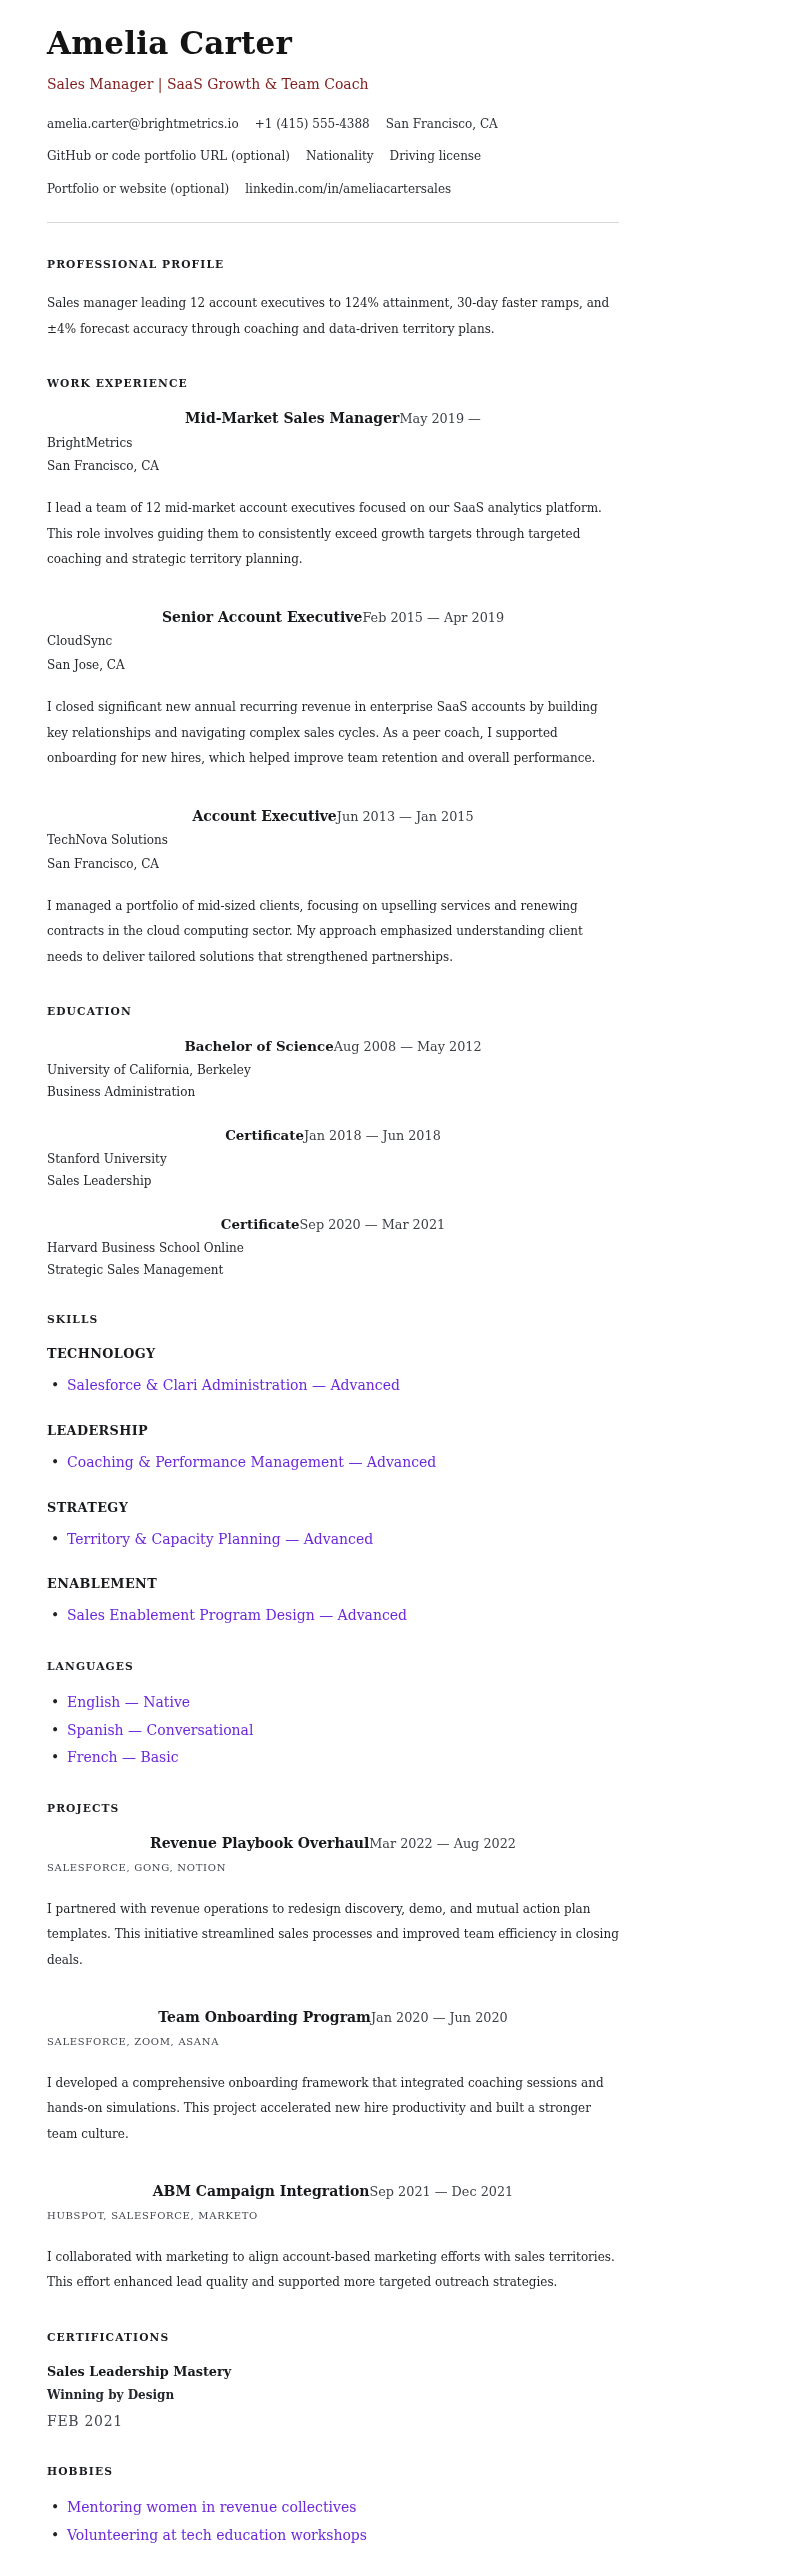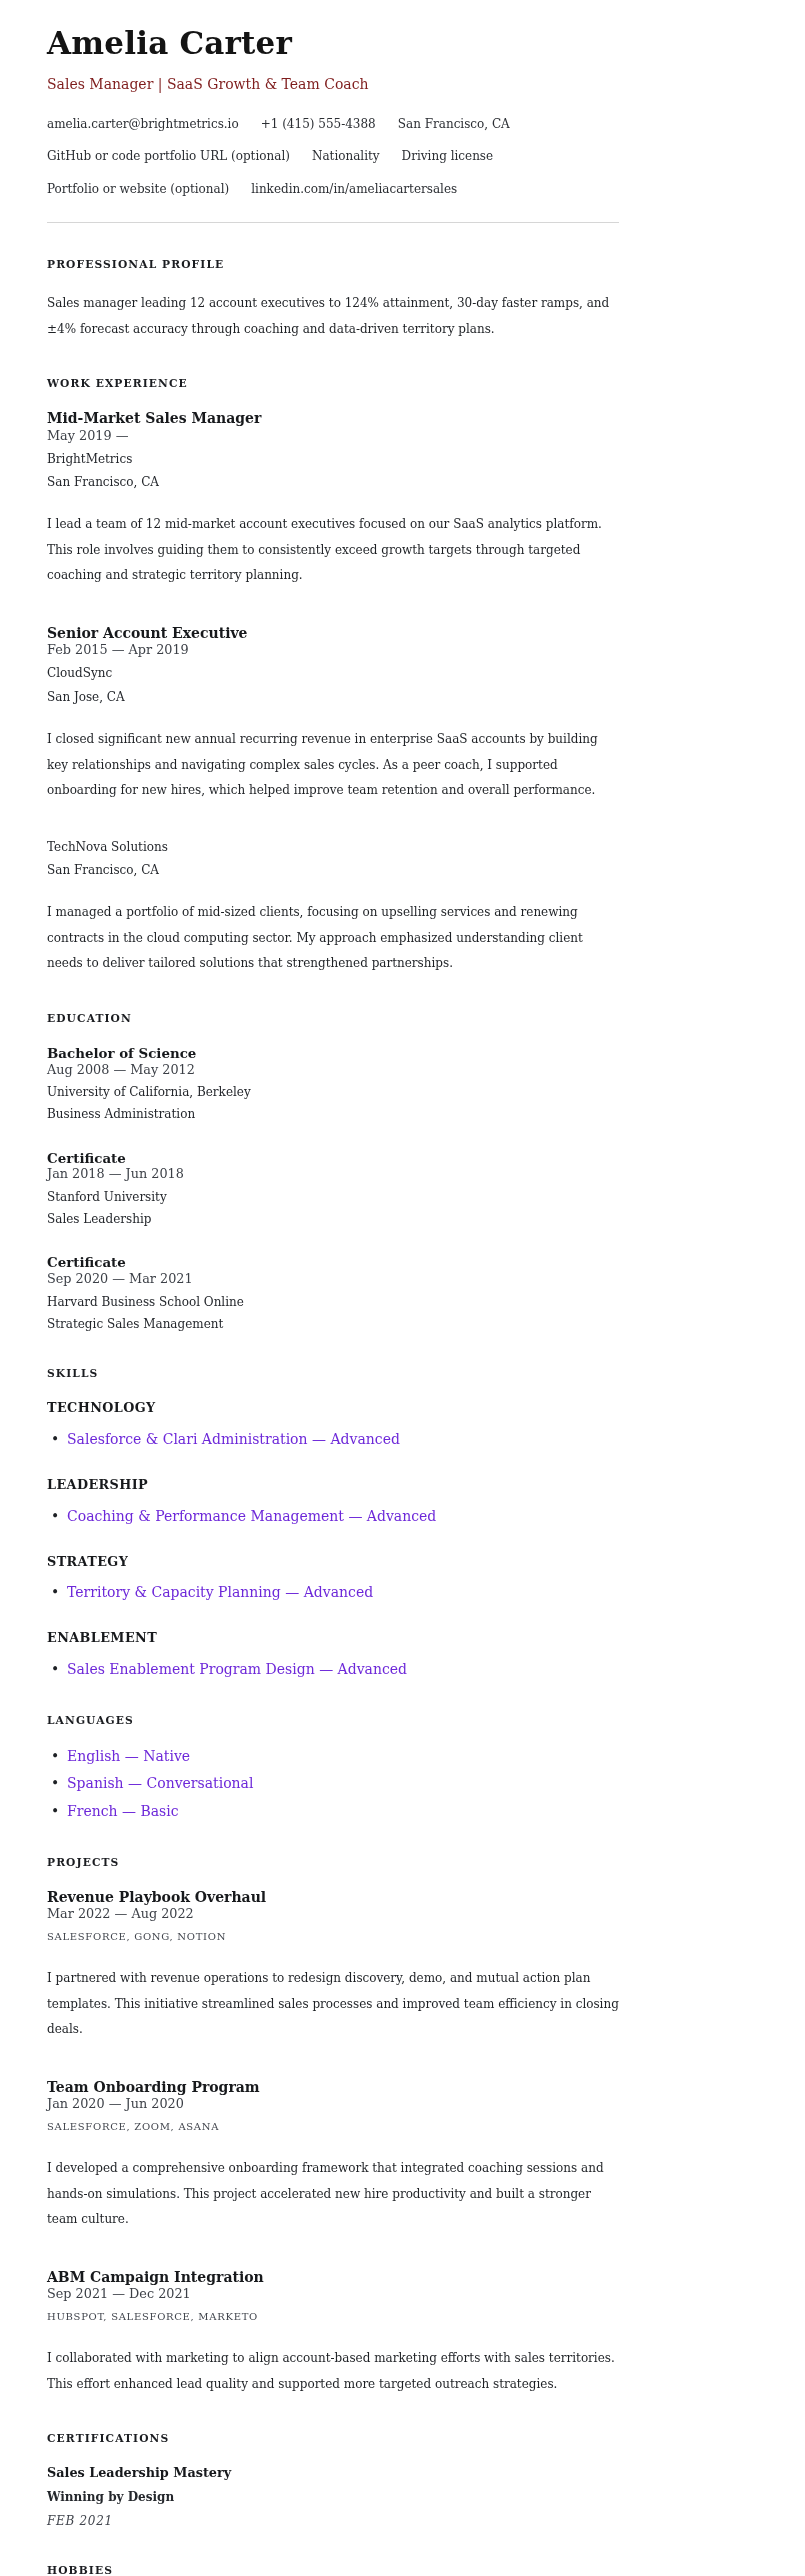--- a/index.html
+++ b/index.html
@@ -30,21 +30,21 @@
     letter-spacing: 0.2px;
   }
   .tagline {
     font-size: 14px;
     color: #7f1d1d;
     margin: 0 0 24px 0;
     line-height: 1.3;
   }
   .contact-row {
     display: flex;
-    gap: 22px;
+    gap: 16px;
     font-size: 12px;
     color: #2b2e33;
     line-height: 1.25;
     margin-bottom: 17.5px;
   }
   .divider {
     border: none;
     border-top: 1.3px solid #d6d6d6;
     margin: 25.5px 0 0 0;
   }
@@ -70,21 +70,20 @@
   
   .entry {
     margin-bottom: 36px;
   }
   .entry:last-child { margin-bottom: 0; }
   .entry-head {
     display: flex;
     justify-content: center;
     align-items: baseline;
     margin-bottom: 8px;
-    flex-direction: column;
   }
   .entry-role {
     font-size: 14px;
     font-weight: 700;
     color: #17191c;
     line-height: 1.25;
   }
   .entry-dates {
     font-size: 12.8px;
     color: #3b3f46;
@@ -170,26 +169,25 @@
     line-height: 1.3;
   }
   .cert-issuer {
     font-size: 12px;
     color: #24272c;
     margin: 0 0 8px 0;
     line-height: 1.3;
     font-weight: bold;
   }
   .cert-date {
-    font-size: 12px;
+    font-size: 14px;
     letter-spacing: 0.7px;
     color: #41454d;
     margin: 0;
     line-height: 1.3;
-    font-style: italic;
   }
 </style>
 </head>
 <body>
 
 <div class="page">
 
   <h1 class="name">Amelia Carter</h1>
   <p class="tagline">Sales Manager | SaaS Growth &amp; Team Coach</p>
 
@@ -232,20 +230,24 @@
       <div class="entry-head">
         <span class="entry-role">Senior Account Executive</span>
         <span class="entry-dates">Feb 2015 — Apr 2019</span>
       </div>
       <p class="entry-company">CloudSync</p>
       <p class="entry-location">San Jose, CA</p>
       <p class="body-text">I closed significant new annual recurring revenue in enterprise SaaS accounts by building key relationships and navigating complex sales cycles. As a peer coach, I supported onboarding for new hires, which helped improve team retention and overall performance.</p>
     </div>
 
     <div class="entry">
+      <div class="entry-head">
+        <span class="entry-role">Account Executive</span>
+        <span class="entry-dates">Jun 2013 — Jan 2015</span>
+      </div>
       <p class="entry-company">TechNova Solutions</p>
       <p class="entry-location">San Francisco, CA</p>
       <p class="body-text">I managed a portfolio of mid-sized clients, focusing on upselling services and renewing contracts in the cloud computing sector. My approach emphasized understanding client needs to deliver tailored solutions that strengthened partnerships.</p>
     </div>
   </div>
 
   <div class="section">
     <h2 class="section-title">EDUCATION</h2>
 
     <div class="edu-entry">

